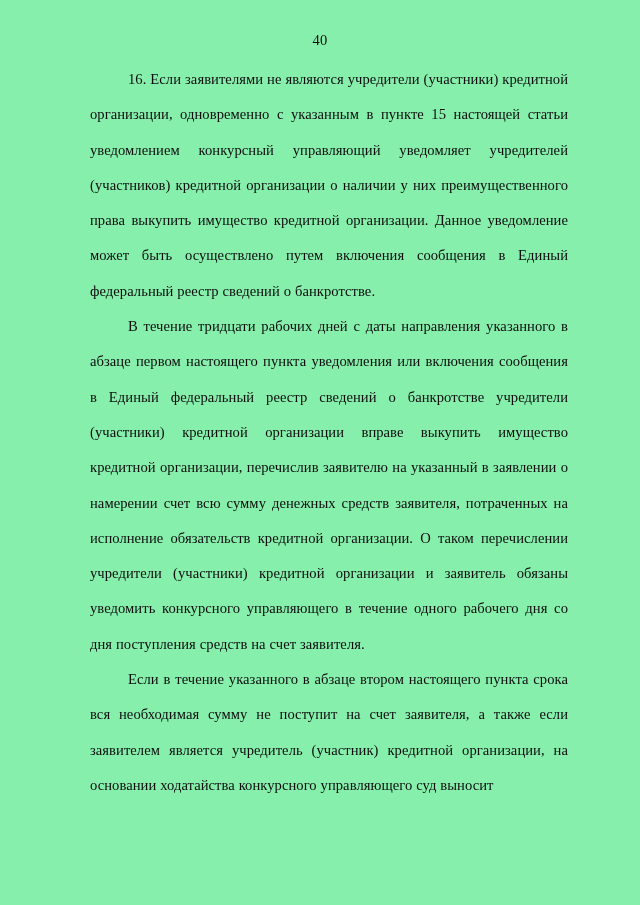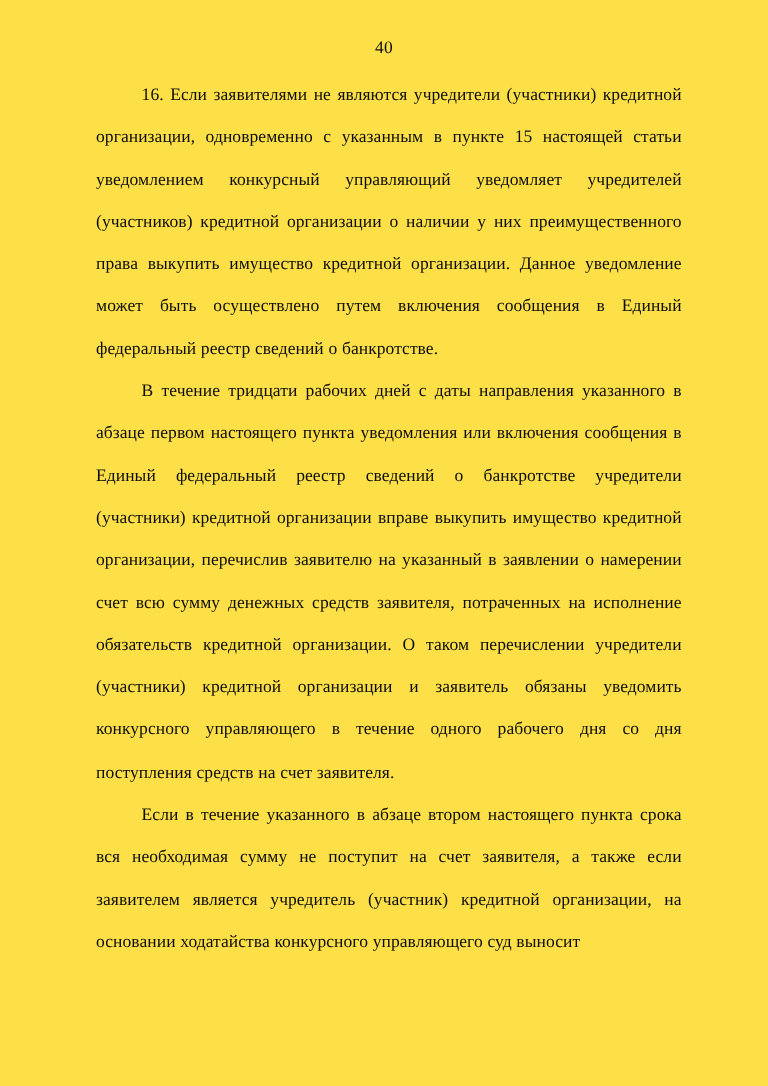--- a/index.html
+++ b/index.html
@@ -12,40 +12,40 @@
     height: 905px;
     font-family: "Liberation Serif", "DejaVu Serif", serif;
     color: #0d0d0d;
     -webkit-font-smoothing: antialiased;
   }
   .page {
     position: relative;
     width: 640px;
     height: 905px;
     box-sizing: border-box;
-    background: #fde047;
+    background: #86efac;
     overflow: hidden;
   }
   .page-number {
     position: absolute;
     top: 32px;
     left: 0;
     width: 640px;
     text-align: center;
     font-size: 14.5px;
     letter-spacing: 0.2px;
   }
   .body-text {
     position: absolute;
     top: 62px;
     left: 74px;
     width: 494px;
   }
   .para {
-    margin: 0 0 0 6px;
+    margin: 0 0 0 16px;
     text-align: justify;
     text-justify: inter-word;
     text-indent: 38px;
     font-size: 14.6px;
     line-height: 35.3px;
     letter-spacing: 0.05px;
     word-spacing: 0.2px;
     hyphens: none;
   }
   .para + .para {

